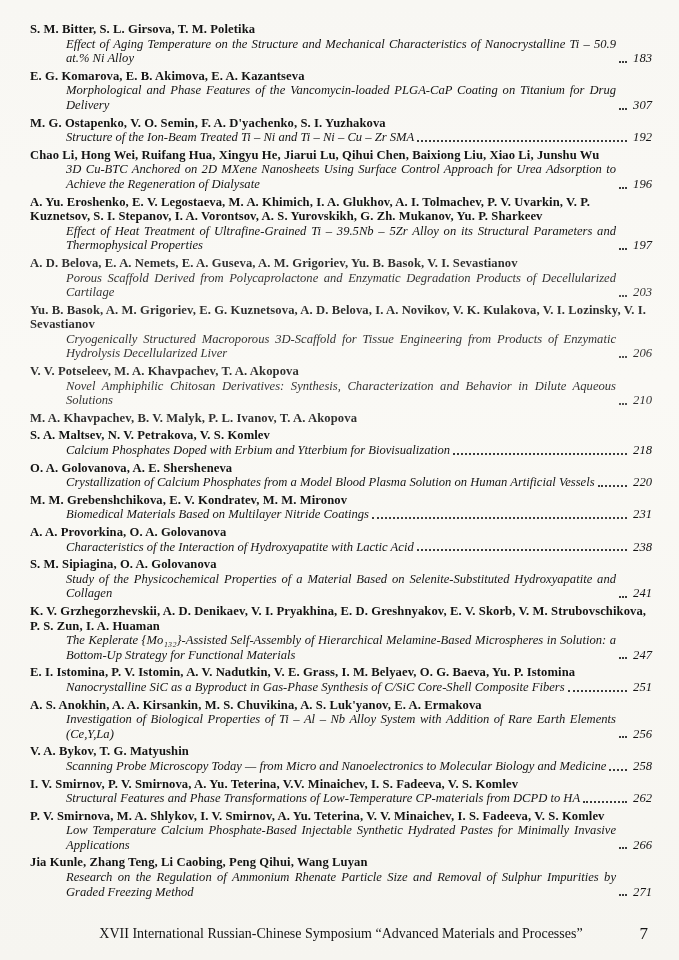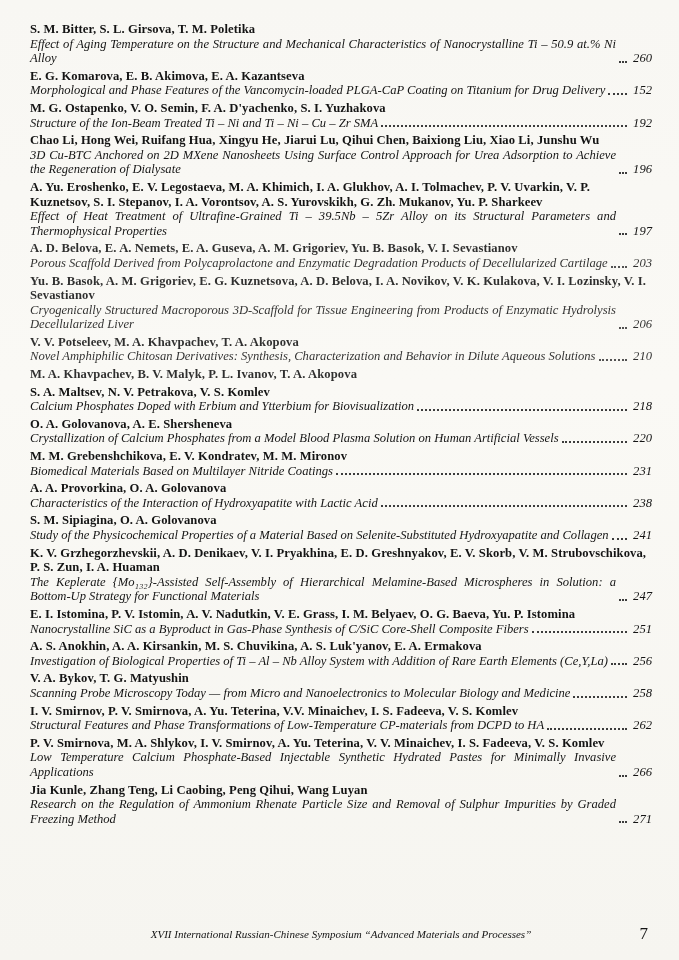--- a/index.html
+++ b/index.html
@@ -22,20 +22,21 @@
     font-weight: bold;
     font-size: 12.6px;
     line-height: 1.16;
     letter-spacing: 0.1px;
   }
   .title-row {
     display: flex;
     align-items: flex-end;
     font-size: 12.6px;
     line-height: 1.16;
+    margin-left: 36px;
   }
   .title {
     font-style: italic;
     text-align: justify;
     flex: 0 1 auto;
   }
   .dots {
     flex: 1 0 8px;
     align-self: flex-end;
     border-bottom: 2px dotted #3c3c3c;
@@ -55,22 +56,21 @@
     filter: blur(0.35px);
     opacity: 0.88;
   }
   .footer {
     position: relative;
     flex: 0 0 auto;
     padding: 10px 0 8px 0;
     text-align: center;
   }
   .footer-text {
-    font-style: italic;
-    font-size: 11px;
+    font-size: 14px;
     display: inline-block;
   }
   .footer-page {
     position: absolute;
     right: 4px;
     bottom: 6px;
     font-size: 17px;
     font-style: normal;
   }
 </style>
@@ -78,29 +78,29 @@
 <body>
 
 <div class="page">
 
   <div class="toc-list">
       <div class="toc-entry">
       <div class="authors">S. M. Bitter, S. L. Girsova, T. M. Poletika</div>
       <div class="title-row">
         <span class="title">Effect of Aging Temperature on the Structure and Mechanical Characteristics of Nanocrystalline Ti – 50.9 at.% Ni Alloy</span>
         <span class="dots"></span>
-        <span class="pg">260</span>
+        <span class="pg">183</span>
       </div>
     </div>
       <div class="toc-entry">
       <div class="authors">E. G. Komarova, E. B. Akimova, E. A. Kazantseva</div>
       <div class="title-row">
         <span class="title">Morphological and Phase Features of the Vancomycin-loaded PLGA-CaP Coating on Titanium for Drug Delivery</span>
         <span class="dots"></span>
-        <span class="pg">152</span>
+        <span class="pg">307</span>
       </div>
     </div>
       <div class="toc-entry">
       <div class="authors">M. G. Ostapenko, V. O. Semin, F. A. D'yachenko, S. I. Yuzhakova</div>
       <div class="title-row">
         <span class="title">Structure of the Ion-Beam Treated Ti – Ni and Ti – Ni – Cu – Zr SMA</span>
         <span class="dots"></span>
         <span class="pg">192</span>
       </div>
     </div>

